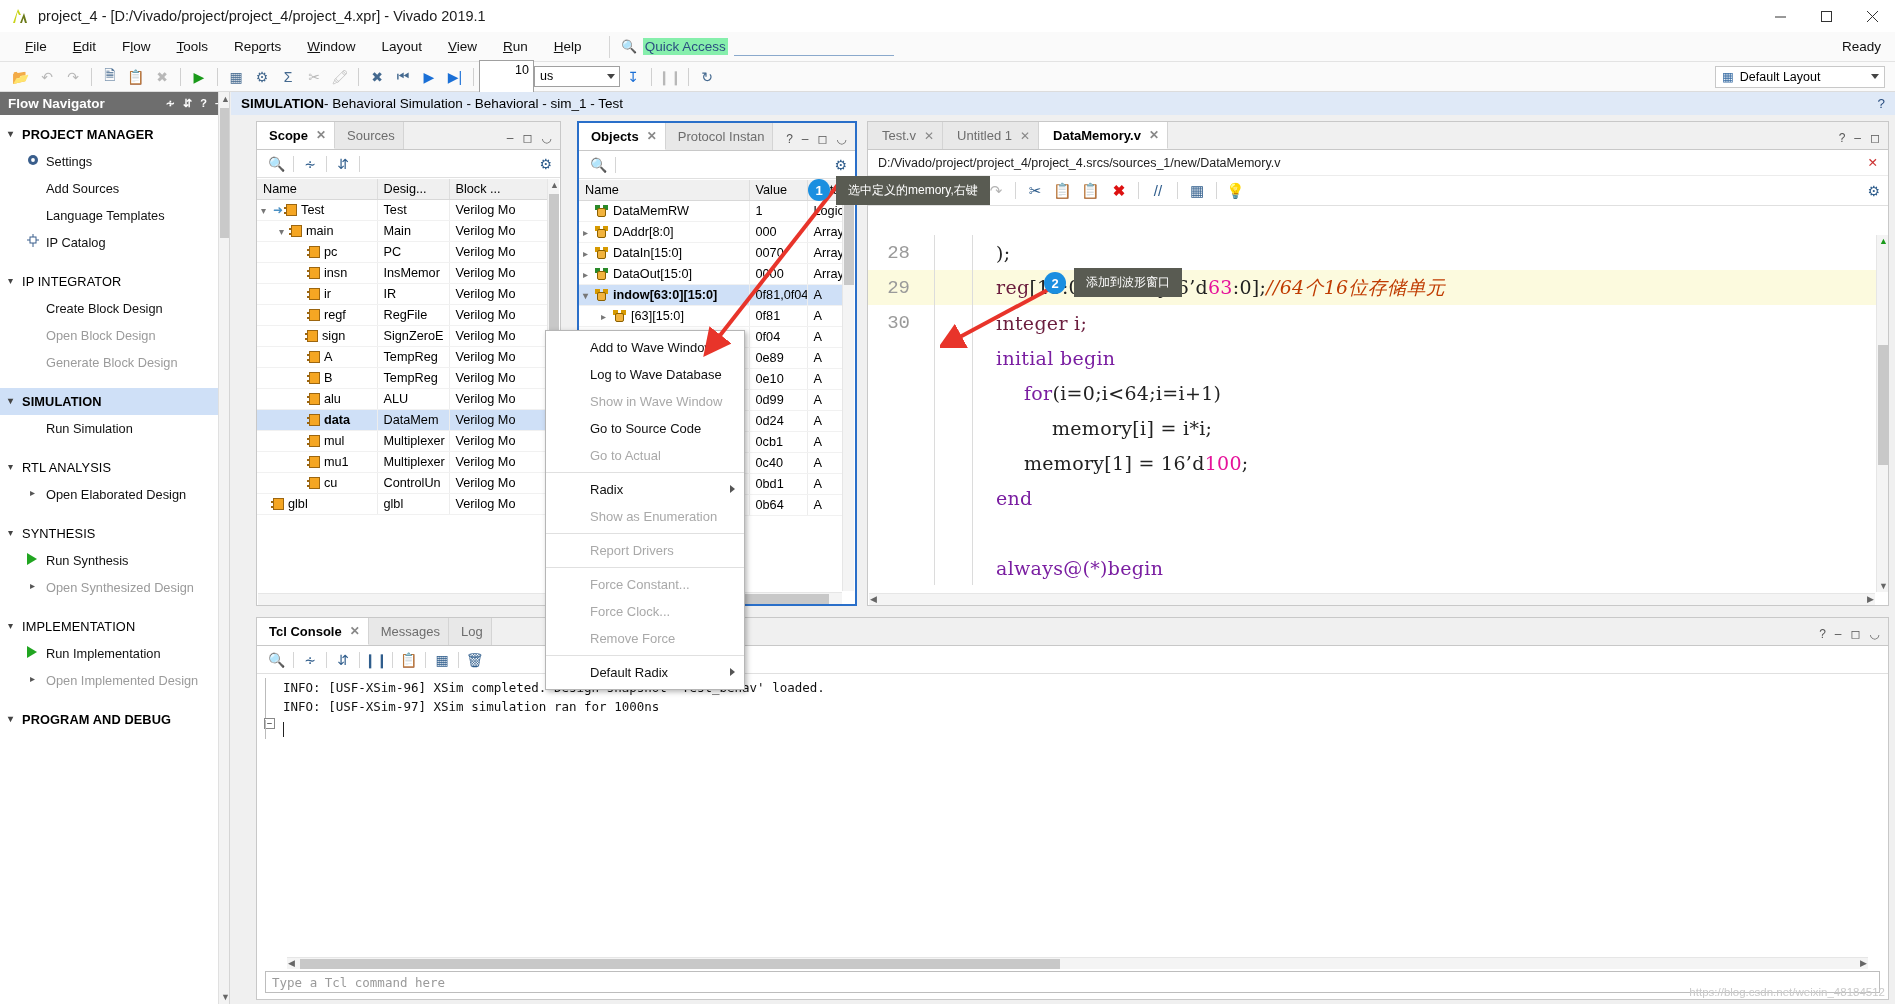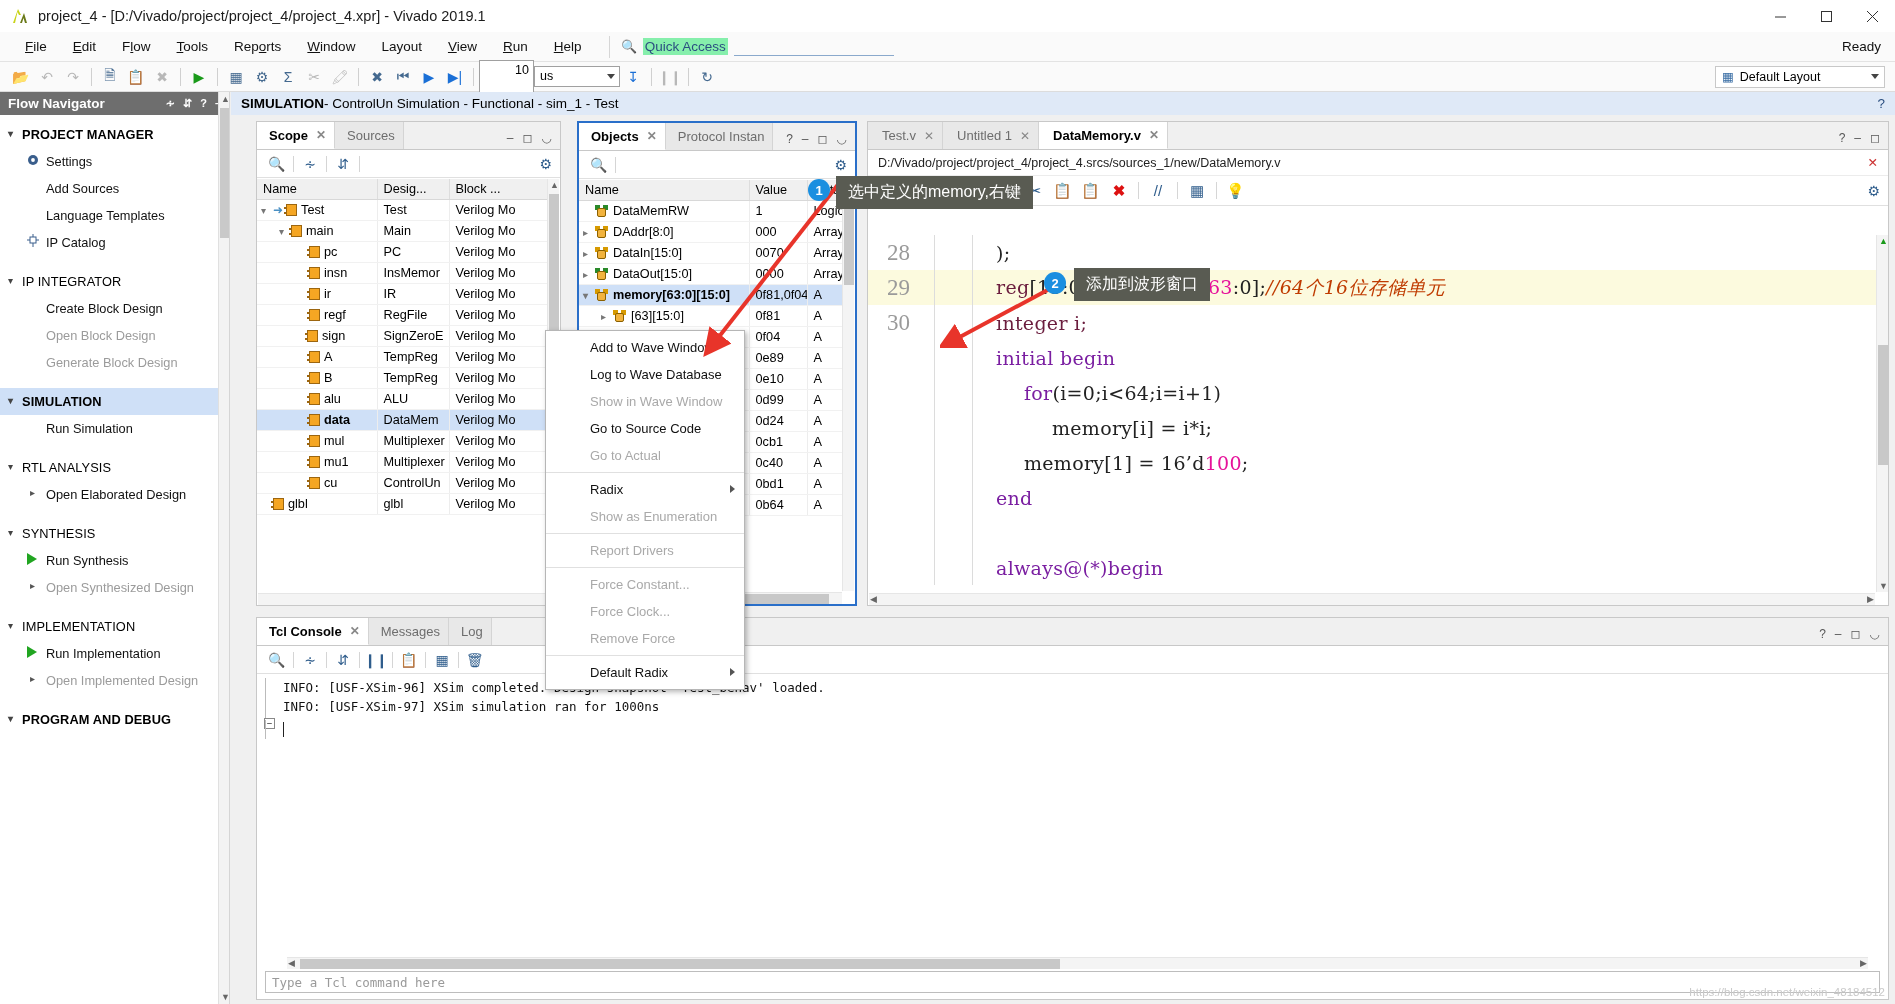--- a/index.html
+++ b/index.html
@@ -121,21 +121,21 @@
   .pathline { height: 26px; display: flex; align-items: center; padding-left: 10px; font-size: 12.5px; color: #222; position: relative; border-bottom: 1px solid #ececec; }
   .pathline .xclose { position: absolute; right: 10px; color: #c33; }
   .codetoolbar { height: 30px; display: flex; align-items: center; padding-left: 8px; border-bottom: 1px solid #e0e0e0; background: #fff; position: relative; }
   .codetoolbar .ci { width: 28px; height: 24px; display: flex; align-items: center; justify-content: center; color: #2f5d8c; font-size: 15px; }
   .codetoolbar .ci.dim { color: #b4b4b4; }
   .codetoolbar .ci.red { color: #d11; font-weight: bold; }
   .codetoolbar .csep { width:1px; height:17px; background:#d6d6d6; margin: 0 5px; }
   .codearea { position: absolute; left: 0; right: 0; top: 113px; bottom: 0; overflow: hidden; background: #fff; font-family: "DejaVu Serif", serif; }
   .cline { height: 35px; display: flex; align-items: center; position: relative; }
   .cline.hl { background: #fcfade; }
-  .gut { width: 54px; text-align: right; padding-right: 12px; color: #9a9a9a; font-size: 23px; font-family: Liberation Serif, serif; }
+  .gut { width: 54px; text-align: right; padding-right: 12px; color: #9a9a9a; font-size: 19px; font-family: Liberation Mono, monospace; }
   .cbar { width: 1px; height: 35px; background: #dcdcdc; position: absolute; }
   .ctext { font-size: 19px; white-space: pre; letter-spacing: .3px; }
   .kw { color: #7a1ea1; }
   .dk { color: #6b1d3e; }
   .num { color: #e6119a; }
   .cm { color: #bf3b00; font-style: italic; }
   .pl { color: #222; }
 
   
   .tclbody { position: absolute; left: 0; right: 0; top: 60px; bottom: 40px; background: #fff; overflow: hidden; }
@@ -145,21 +145,21 @@
   .tclinput { position: absolute; left: 8px; right: 8px; bottom: 6px; height: 22px; border: 1px solid #bdbdbd; background: #fff; font-size: 12.5px; color: #9a9a9a; padding: 3px 6px; font-family: "DejaVu Sans Mono", monospace; }
 
   
   .ctxmenu { position: absolute; background: #fff; border: 1px solid #b6b6b6; box-shadow: 2px 2px 5px rgba(0,0,0,.28); width: 200px; z-index: 40; padding: 3px 0; }
   .ctxitem { padding: 6px 10px 6px 44px; font-size: 13px; color: #111; position: relative; }
   .ctxitem.dim { color: #a9a9a9; }
   .ctxitem .sm { position: absolute; right: 9px; top: 9px; border-top: 4px solid transparent; border-bottom: 4px solid transparent; border-left: 5px solid #555; }
   .ctxsep { height: 1px; background: #e0e0e0; margin: 3px 0; }
 
   
-  .tip { position: absolute; background: #595b52; color: #fff; font-size: 16px; padding: 6px 12px; z-index: 60; white-space: nowrap; font-family: "Liberation Sans", sans-serif; }
+  .tip { position: absolute; background: #595b52; color: #fff; font-size: 12px; padding: 6px 12px; z-index: 60; white-space: nowrap; font-family: "Liberation Sans", sans-serif; }
   .badge { position: absolute; width: 22px; height: 22px; border-radius: 50%; background: #1a8fe0; color: #fff; font-size: 13px; font-weight: bold; display: flex; align-items: center; justify-content: center; z-index: 61; }
   .arrowsvg { position: absolute; z-index: 59; pointer-events: none; }
   .watermark { position: absolute; right: 10px; bottom: 6px; font-size: 11.5px; color: #c9c9c9; z-index: 70; }
 </style>
 </head>
 <body>
 
 <div class="app">
 
   <div class="titlebar">
@@ -303,21 +303,21 @@
         </div>
       <div class="fn-scroll">
         <span class="arrow" style="top:2px">▲</span>
         <div class="thumb"></div>
         <span class="arrow" style="bottom:2px">▼</span>
       </div>
     </div>
 
     <div class="simbar">
       <b>SIMULATION</b>
-        <span> - ControlUn Simulation - Functional - sim_1 - Test</span>
+        <span> - Behavioral Simulation - Behavioral - sim_1 - Test</span>
       <span class="help">?</span>
     </div>
 
     <div class="panel" style="left:256px; top:29px; width:305px; height:485px;">
       <div class="ptabs">
         <div class="ptab active">
           <span>Scope</span>
           <span class="x">✕</span>
         </div>
         <div class="ptab">
@@ -489,21 +489,21 @@
                 <td class="nm" style="padding-left:4px"><span class="chev-cell">▸</span><span class="obj-ico"><span class="lobe l" style="background:#d79a00"></span><span class="lobe r" style="background:#d79a00"></span><span class="core" style="background:#f2b33d"></span></span><span>DataIn[15:0]</span></td>
                 <td><span>0070</span></td>
                 <td><span>Array</span></td>
               </tr>
               <tr>
                 <td class="nm" style="padding-left:4px"><span class="chev-cell">▸</span><span class="obj-ico"><span class="lobe l" style="background:#2a8a2a"></span><span class="lobe r" style="background:#2a8a2a"></span><span class="core" style="background:#f2b33d"></span></span><span>DataOut[15:0]</span></td>
                 <td><span>0000</span></td>
                 <td><span>Array</span></td>
               </tr>
               <tr class="sel">
-                <td class="nm" style="padding-left:4px"><span class="chev-cell">▾</span><span class="obj-ico"><span class="lobe l" style="background:#d79a00"></span><span class="lobe r" style="background:#d79a00"></span><span class="core" style="background:#f2b33d"></span></span><span>memory[63:0][15:0]</span></td>
+                <td class="nm" style="padding-left:4px"><span class="chev-cell">▾</span><span class="obj-ico"><span class="lobe l" style="background:#d79a00"></span><span class="lobe r" style="background:#d79a00"></span><span class="core" style="background:#f2b33d"></span></span><span>indow[63:0][15:0]</span></td>
                 <td><span>0f81,0f04,</span></td>
                 <td><span>A</span></td>
               </tr>
               <tr>
                 <td class="nm" style="padding-left:22px"><span class="chev-cell">▸</span><span class="obj-ico"><span class="lobe l" style="background:#d79a00"></span><span class="lobe r" style="background:#d79a00"></span><span class="core" style="background:#f2b33d"></span></span><span>[63][15:0]</span></td>
                 <td><span>0f81</span></td>
                 <td><span>A</span></td>
               </tr>
               <tr>
                 <td class="nm" style="padding-left:22px"><span class="chev-cell">▸</span><span class="obj-ico"><span class="lobe l" style="background:#d79a00"></span><span class="lobe r" style="background:#d79a00"></span><span class="core" style="background:#f2b33d"></span></span><span>[62][15:0]</span></td>

